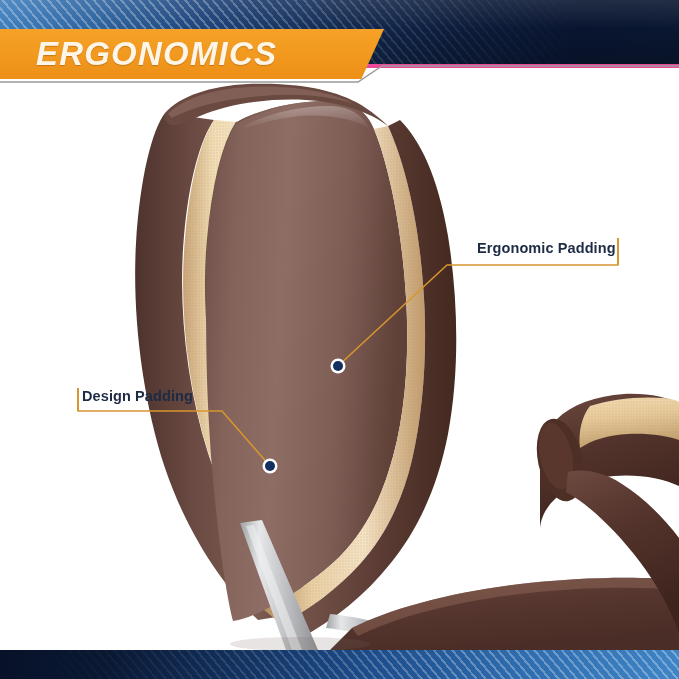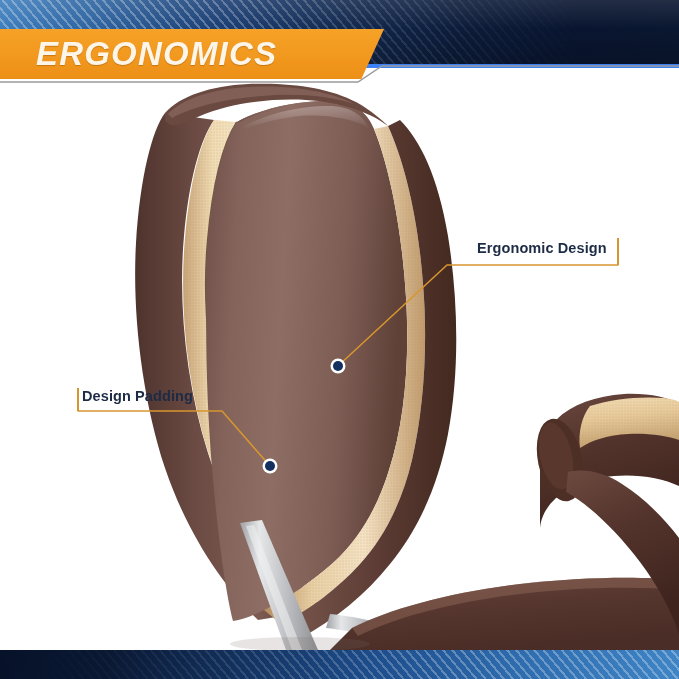--- a/index.html
+++ b/index.html
@@ -1,18 +1,18 @@
 <!DOCTYPE html>
 <html><head>
 <meta charset="utf-8">
 <style>
   html,body{margin:0;padding:0;background:#fff;}
   body{width:679px;height:679px;overflow:hidden;
        font-family:"Liberation Sans","DejaVu Sans",sans-serif;}
-  #stage{position:relative;width:679px;height:679px;background:#3b82f6;overflow:hidden;}
+  #stage{position:relative;width:679px;height:679px;background:#ec4899;overflow:hidden;}
 
   
   .header-band{position:absolute;left:0;top:0;width:679px;height:64px;
      background:linear-gradient(100deg,#3f7fbe 0%,#2e64a0 14%,#1b3f75 32%,#12294f 50%,#0c1b39 68%,#091530 84%,#0a1730 100%);
      overflow:hidden;}
   .header-stripes{position:absolute;inset:0;
      background-image:repeating-linear-gradient(50deg,
         rgba(255,255,255,.30) 0px, rgba(255,255,255,.30) 2px,
         rgba(255,255,255,0) 2px, rgba(255,255,255,0) 7px);
      -webkit-mask-image:linear-gradient(to right,rgba(0,0,0,1) 0%,rgba(0,0,0,.95) 30%,rgba(0,0,0,.45) 55%,rgba(0,0,0,.10) 74%,rgba(0,0,0,0) 88%);
@@ -260,20 +260,20 @@
     </g>
 
     <g>
       <path d="M78,388 L78,411" stroke="#d7952f" stroke-width="2" fill="none"></path>
       <path d="M78,411 L222,411 L270,466" stroke="#d7952f" stroke-width="1.6" fill="none" stroke-linejoin="round" stroke-linecap="round"></path>
       <circle cx="270" cy="466" r="7.5" fill="#ffffff"></circle>
       <circle cx="270" cy="466" r="5" fill="#13305e"></circle>
     </g>
   </svg>
 
-  <div class="label label-a">Ergonomic Design</div>
+  <div class="label label-a">Ergonomic Padding</div>
   <div class="label label-b">Design Padding</div>
 
   <div class="footer-band">
     <div class="footer-stripes"></div>
   </div>
 
 </div>
 
 </body></html>

